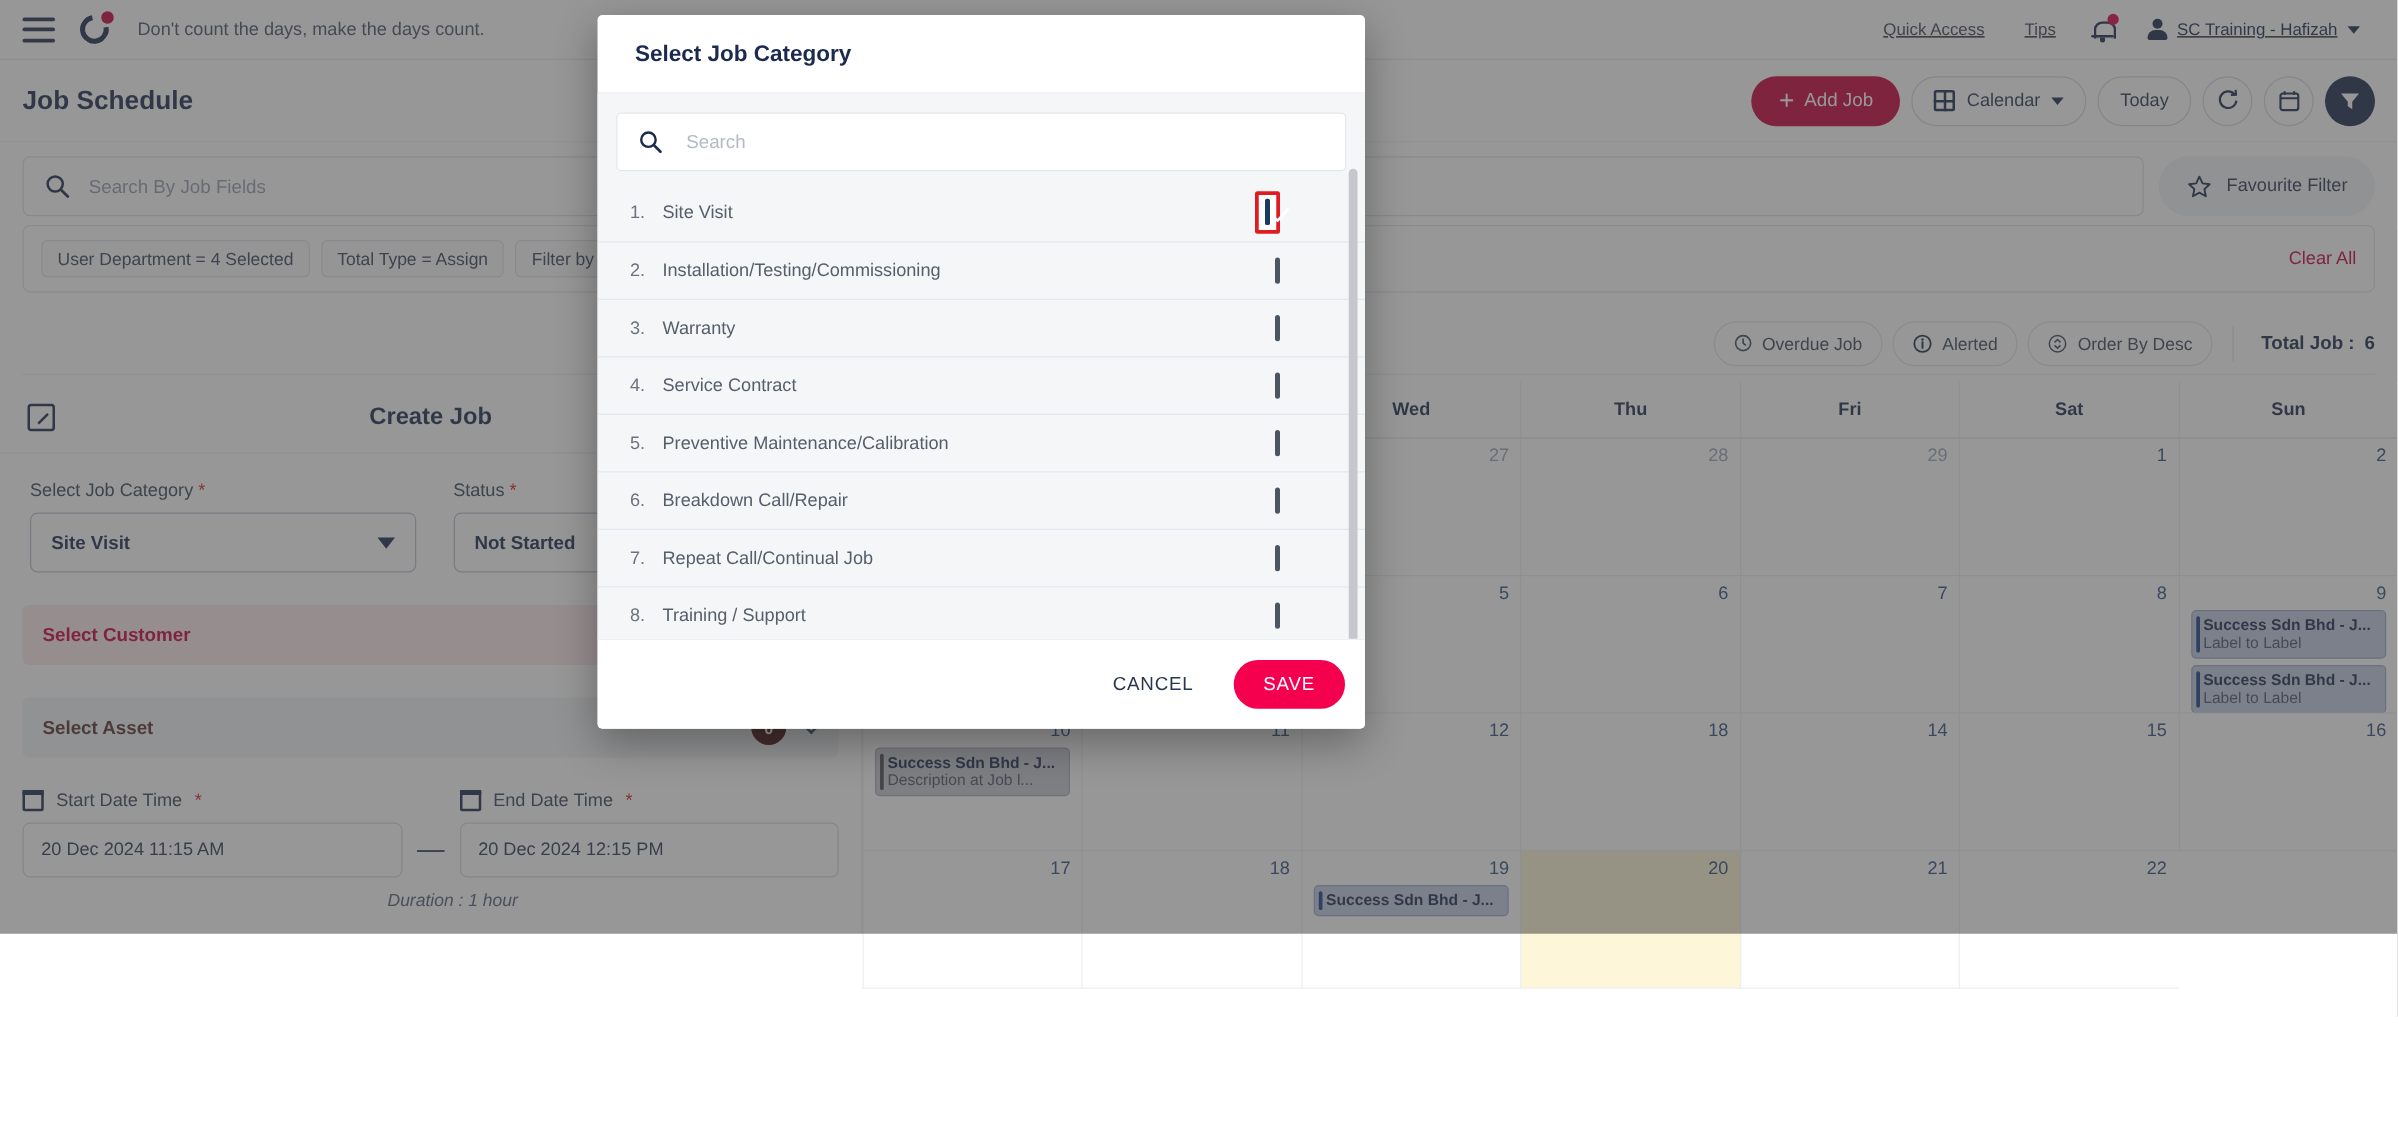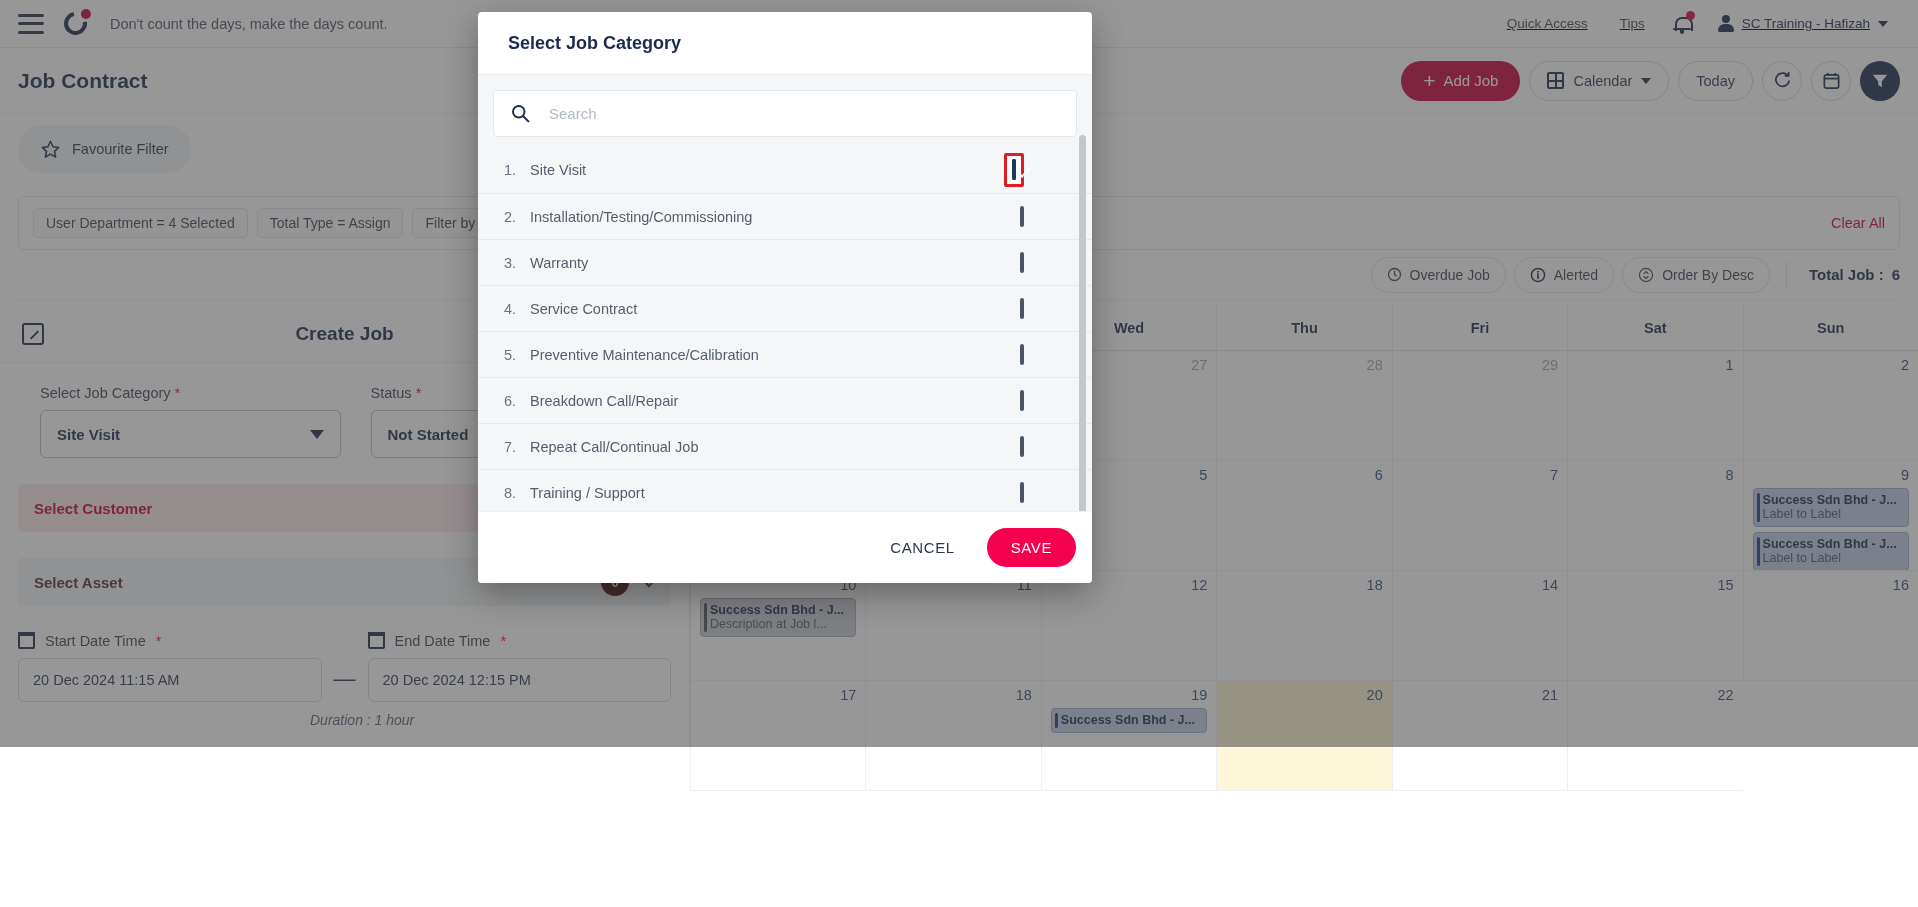--- a/index.html
+++ b/index.html
@@ -107,21 +107,21 @@
     display: flex; align-items: center; padding: 0 16px; gap: 14px;
   }
   .search-placeholder { font-size: 15px; color: #98a0ae; }
   .fav-filter {
     height: 48px; border-radius: 24px; padding: 0 22px; background: #f2f4f7;
     display:flex; align-items:center; gap: 11px; font-size:14.5px; color:#2c3a55; cursor:pointer;
   }
 
   
   .chips-row {
-    position: absolute; top: 196px; left: 18px; width: 1882px; height: 54px;
+    position: absolute; top: 180px; left: 18px; width: 1882px; height: 54px;
     border: 1px solid #e3e6ec; border-radius: 6px; display: flex;
     align-items: center; padding: 0 14px; gap: 9px; background:#fff;
   }
   .chip {
     border: 1px solid #dfe3ea; border-radius: 5px; padding: 6px 12px;
     font-size: 14px; color: #3b4759; background: #fafbfc; white-space: nowrap; cursor:pointer;
   }
   .clear-all { margin-left: auto; font-size: 14.5px; color: #c8003c; cursor: pointer; }
 
   
@@ -145,21 +145,21 @@
   }
   .create-head {
     height: 58px; display:flex; align-items:center; padding: 0 22px;
     border-bottom: 1px solid #eceff3;
   }
   .popout-icon { width: 22px; height: 22px; border: 2px solid #1b2a4e; border-radius: 3px; position: relative;}
   .popout-icon::after{content:"";position:absolute;left:5px;top:9px;width:11px;height:2px;
                       background:#1b2a4e;transform:rotate(-45deg);}
   .create-title { flex:1; text-align:center; font-size: 19px; font-weight:bold; color:#1b2a4e;
                   margin-left:-22px; }
-  .form-row { display: flex; gap: 30px; padding: 22px 18px 0 24px; margin-left: 16px; }
+  .form-row { display: flex; gap: 30px; padding: 22px 18px 0 24px; }
   .field { flex: 1; }
   .field-label { font-size: 14.5px; color: #3b4759; margin-bottom: 9px; }
   .req { color: #d81c1c; }
   .select-box {
     height: 48px; border: 1px solid #b9c2d0; border-radius: 6px;
     display:flex; align-items:center; padding: 0 16px; font-size:15px;
     font-weight:bold; color:#1b2a4e; cursor:pointer;
   }
   .select-box .caret { margin-left:auto; width:0;height:0;border-left:7px solid transparent;
                        border-right:7px solid transparent;border-top:9px solid #1b2a4e; }
@@ -310,21 +310,21 @@
         </div>
         <div class="user-chip">
           <span class="avatar-icon"></span>
           <span class="user-name">SC Training - Hafizah</span>
           <span class="caret-down"></span>
         </div>
       </div>
     </div>
 
     <div class="page-row">
-      <div class="page-title">Job Contract</div>
+      <div class="page-title">Job Schedule</div>
       <div class="page-actions">
         <div class="btn-add">
           <span class="plus">+</span>
           <span>Add Job</span>
         </div>
         <div class="btn-outline">
           <span class="grid-icon"></span>
           <span>Calendar</span>
           <span class="caret-down"></span>
         </div>
@@ -346,20 +346,27 @@
         </div>
         <div class="btn-round-filled">
           <svg width="18" height="18" viewBox="0 0 20 20">
             <path d="M2 3 H18 L12 10.5 V17 L8 14.5 V10.5 Z" fill="#fff"></path>
           </svg>
         </div>
       </div>
     </div>
 
     <div class="search-area">
+      <div class="search-box">
+        <svg width="22" height="22" viewBox="0 0 24 24">
+          <circle cx="10" cy="10" r="6.6" fill="none" stroke="#1b2a4e" stroke-width="2.2"></circle>
+          <path d="M15 15 L21 21" stroke="#1b2a4e" stroke-width="2.4" stroke-linecap="round"></path>
+        </svg>
+        <span class="search-placeholder">Search By Job Fields</span>
+      </div>
       <div class="fav-filter">
         <svg width="21" height="21" viewBox="0 0 24 24">
           <path d="M12 2.6 L14.9 8.8 L21.4 9.6 L16.6 14.1 L17.9 20.6 L12 17.3 L6.1 20.6 L7.4 14.1 L2.6 9.6 L9.1 8.8 Z" fill="none" stroke="#1b2a4e" stroke-width="1.7" stroke-linejoin="round"></path>
         </svg>
         <span>Favourite Filter</span>
       </div>
     </div>
 
     <div class="chips-row">
       <span class="chip">User Department  =  4 Selected</span>

